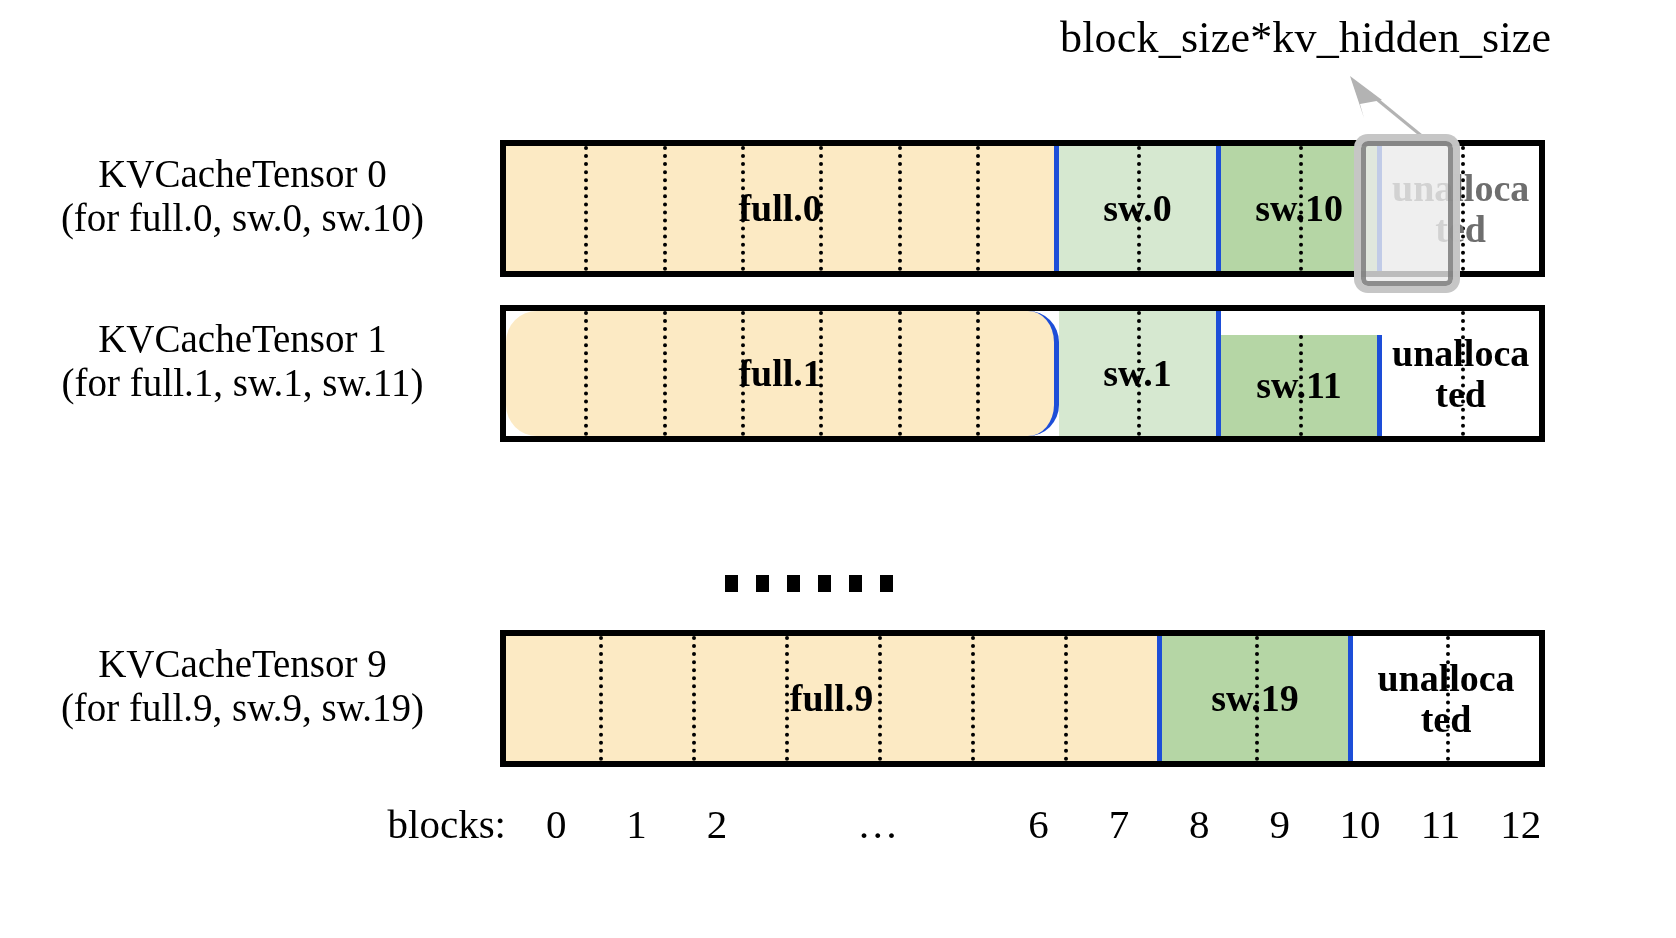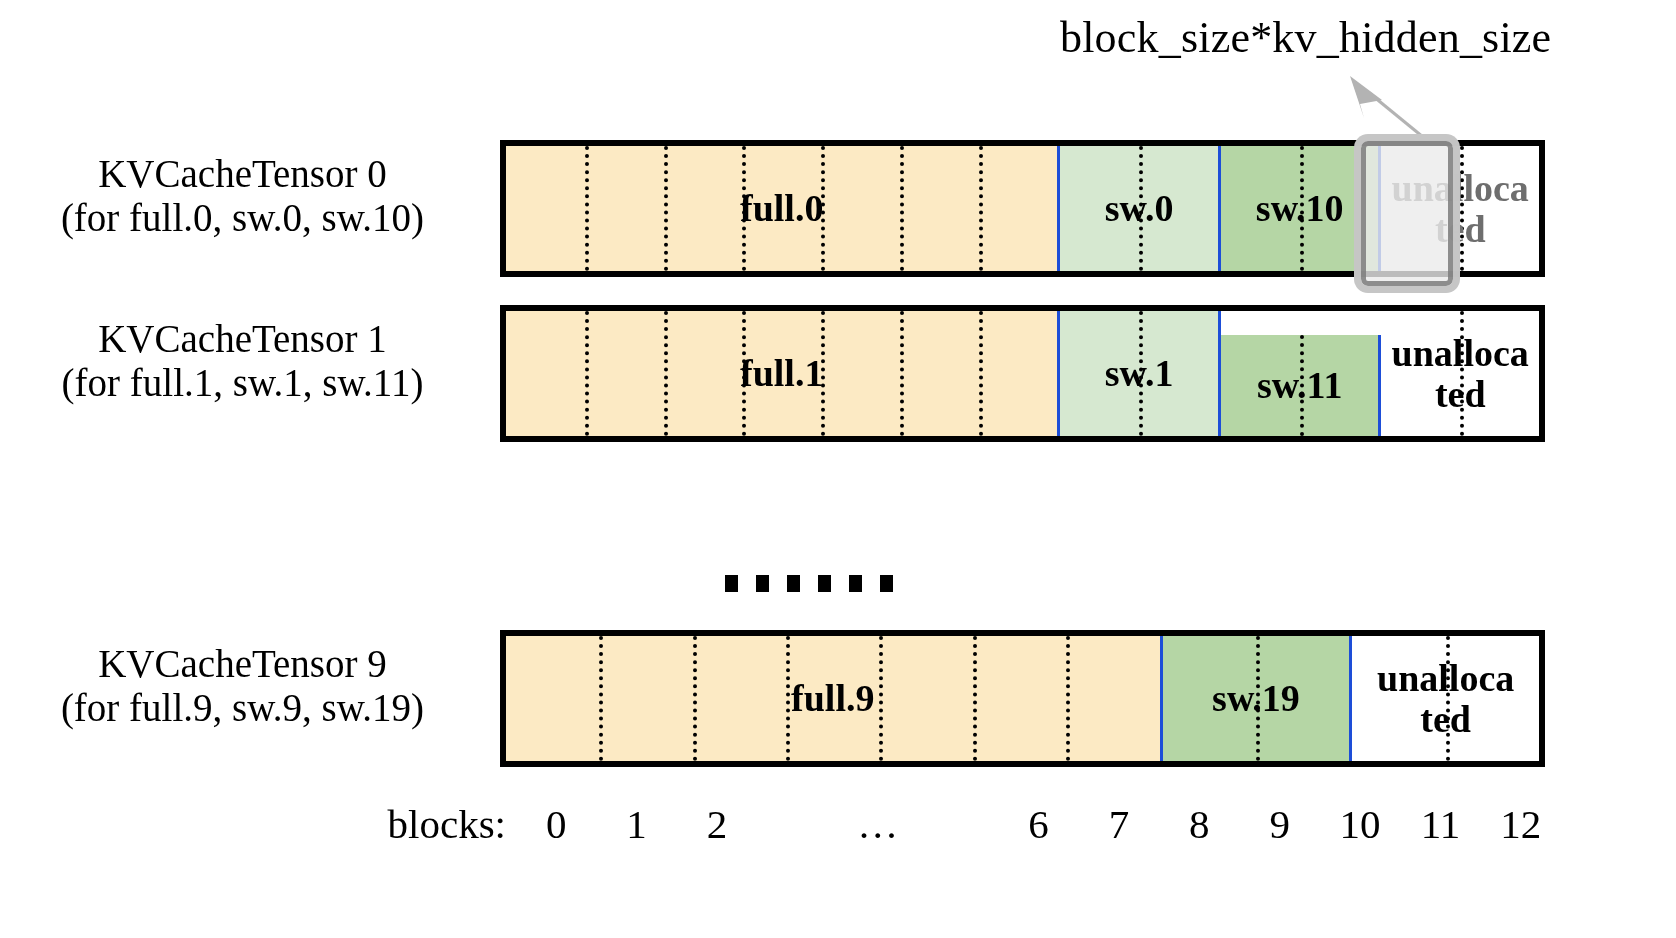--- a/index.html
+++ b/index.html
@@ -71,21 +71,21 @@
     display: flex;
     overflow: visible;
   }
 
   .seg {
     position: relative;
     box-sizing: border-box;
     display: flex;
     align-items: center;
     justify-content: center;
-    border-right: 3px solid #1d4ed8;
+    border-right: 5px solid #1d4ed8;
     overflow: hidden;
   }
   .seg:last-child { border-right: none; }
 
   .seg-label {
     font-family: "Liberation Serif", "DejaVu Serif", serif;
     font-weight: bold;
     font-size: 38px;
     color: #000000;
     line-height: 1.06;
@@ -207,21 +207,21 @@
           </div>
         </div>
         <div class="highlight" style="left: 1354.08px; top: 134px; width: 105.462px; height: 159px;"></div>
       </div>
       <div class="row" style="top: 0px;">
         <div class="row-label" style="top: 317px;">
           <span class="l1">KVCacheTensor 1</span>
           <span class="l2">(for full.1, sw.1, sw.11)</span>
         </div>
         <div class="bar" style="top: 305px; height: 137px;">
-          <div class="seg" style="flex: 7 1 0px; background: rgb(252, 234, 196);">
+          <div class="seg" style="flex: 7 1 0px; background: rgb(252, 234, 196); border-radius: 31px;">
             <div class="dots" style="left: 14.2857%;"></div>
             <div class="dots" style="left: 28.5714%;"></div>
             <div class="dots" style="left: 42.8571%;"></div>
             <div class="dots" style="left: 57.1429%;"></div>
             <div class="dots" style="left: 71.4286%;"></div>
             <div class="dots" style="left: 85.7143%;"></div>
             <div class="seg-label">full.1</div>
           </div>
           <div class="seg" style="flex: 2 1 0px; background: rgb(214, 232, 208);">
             <div class="dots" style="left: 50%;"></div>

